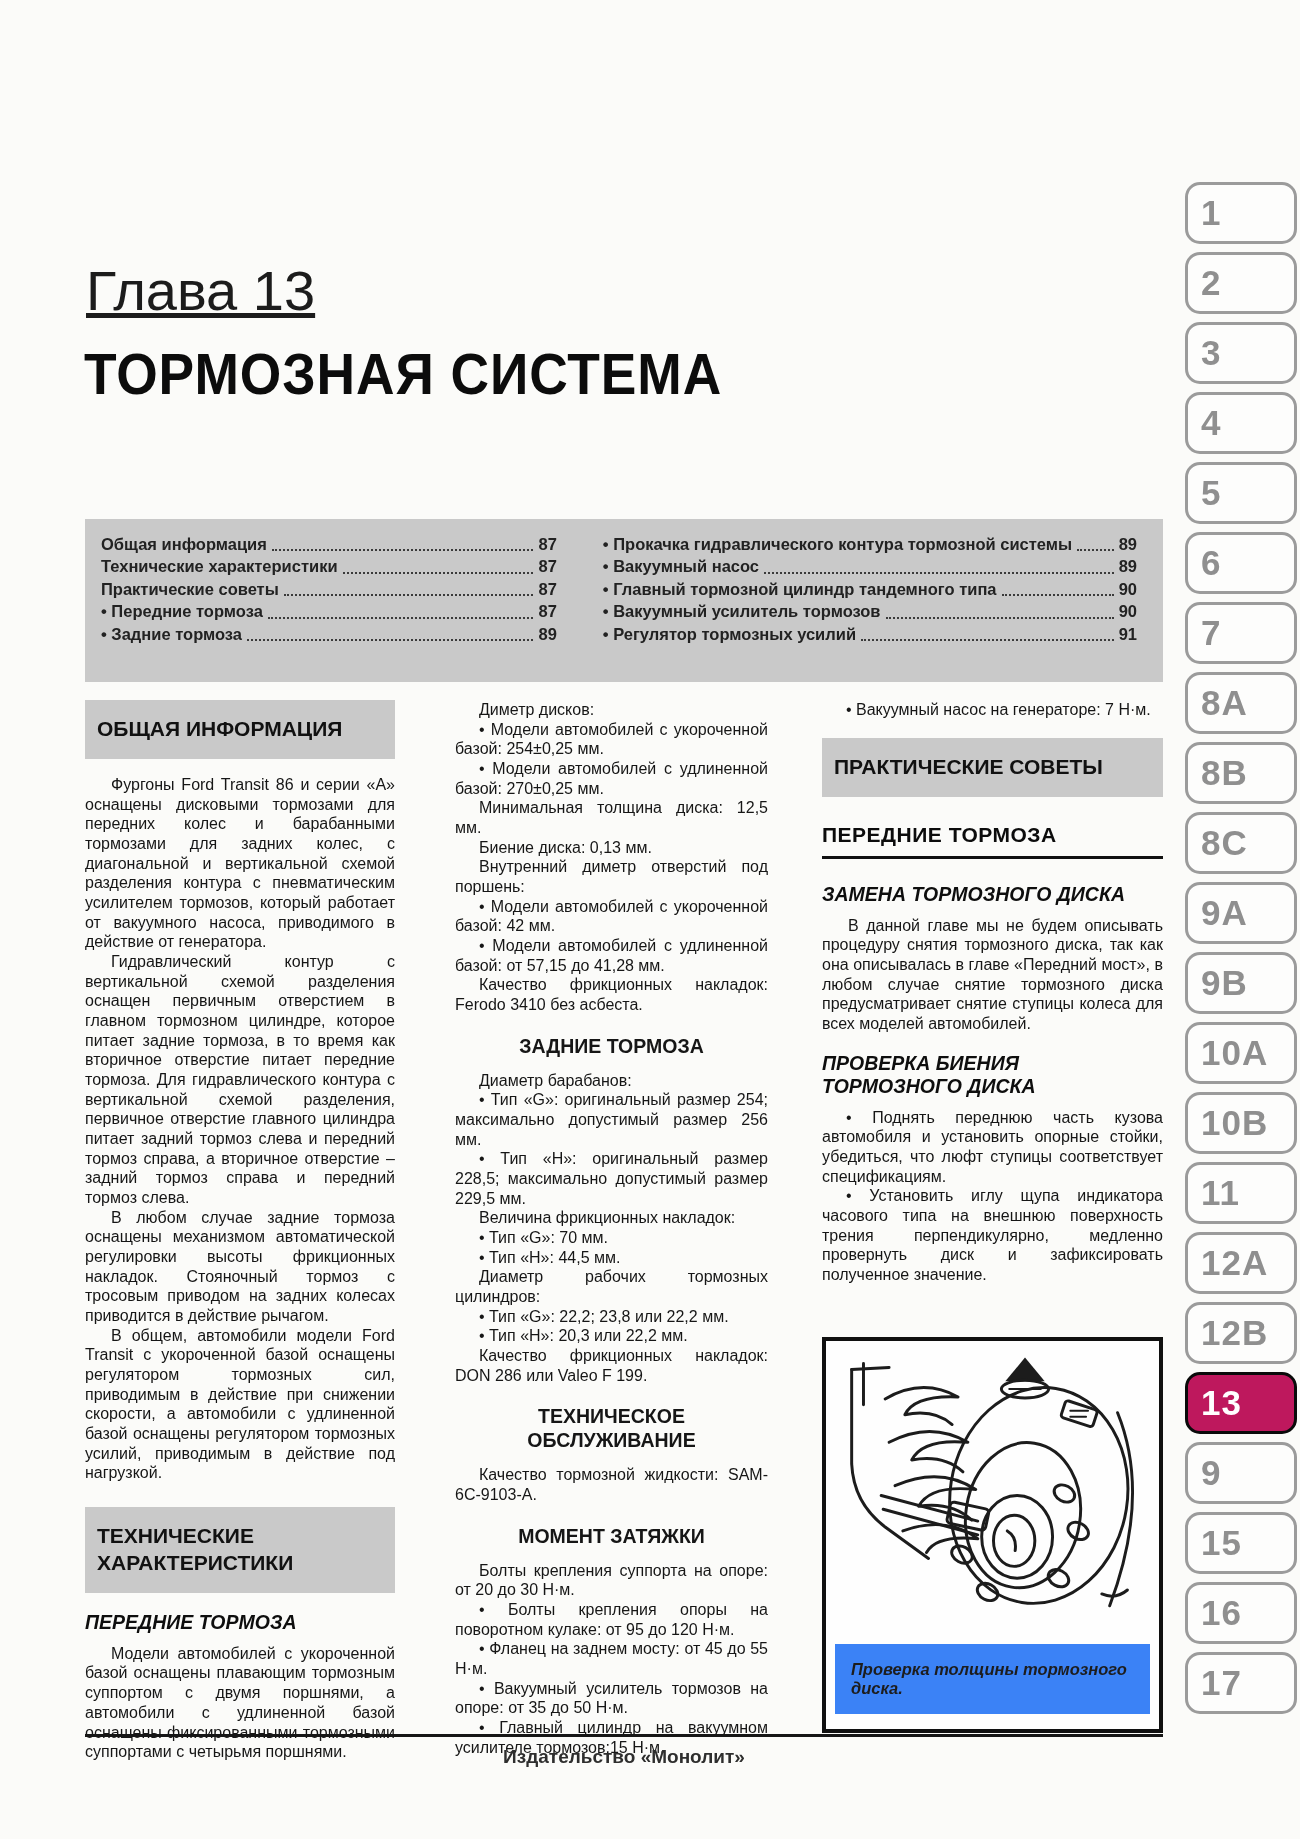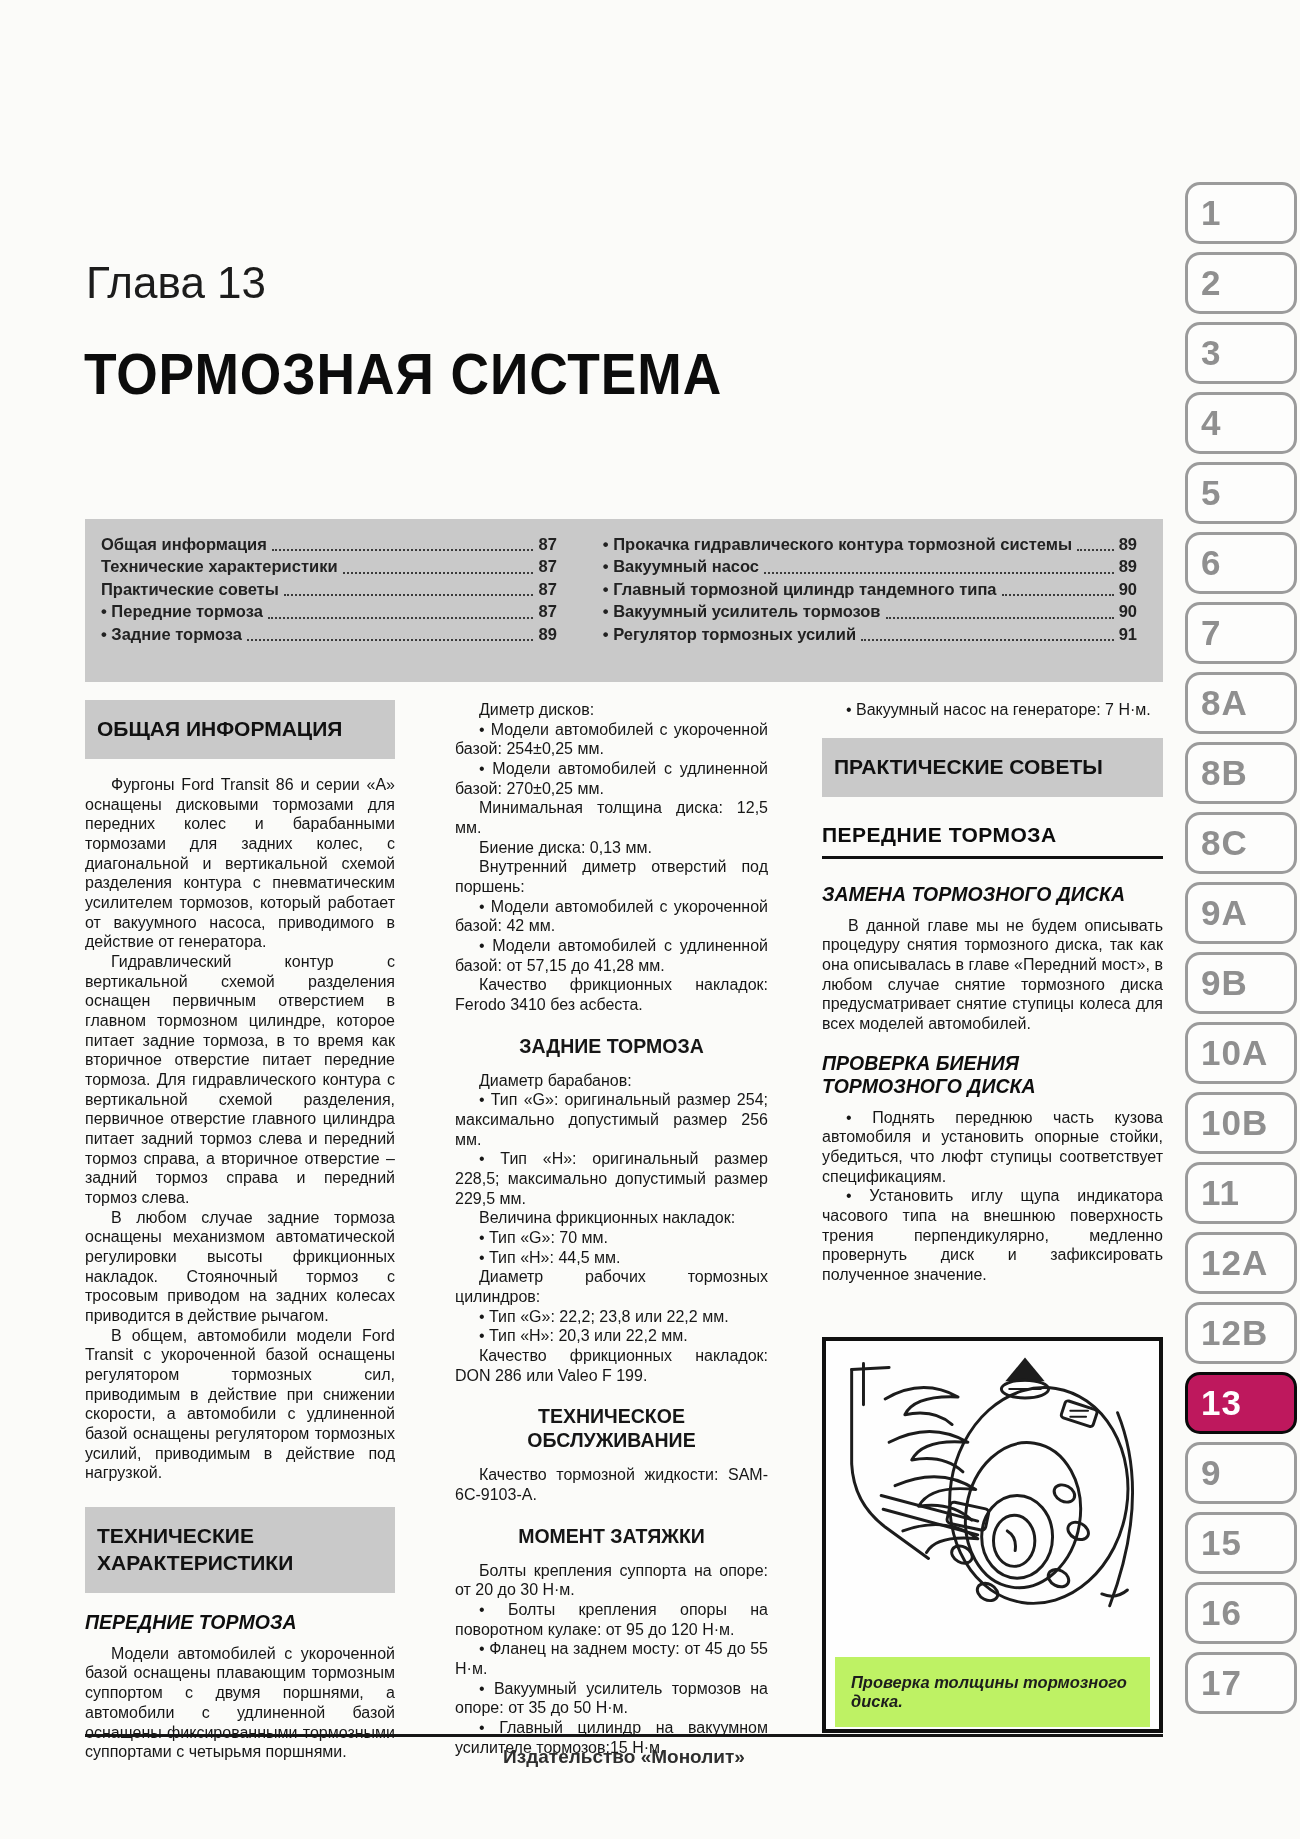--- a/index.html
+++ b/index.html
@@ -2,21 +2,21 @@
 <html lang="ru"><head>
 <meta charset="utf-8">
 <style>
   html,body{margin:0;padding:0;background:#e8e8e6;}
   #page{
     position:relative;width:1300px;height:1839px;margin:0 auto;
     background:#fbfbf9;color:#161616;overflow:hidden;
     font-family:"Liberation Sans", sans-serif;
   }
   
-  .chapter-label{position:absolute;left:86px;top:258px;font-size:44px;font-weight:400;color:#1c1c1c;}
+  .chapter-label{position:absolute;left:86px;top:258px;font-size:56px;font-weight:400;color:#1c1c1c;text-decoration:underline;}
   .page-title{
     position:absolute;left:84px;top:340px;font-size:58px;font-weight:bold;color:#0c0c0c;
     white-space:nowrap;letter-spacing:1px;transform:scaleX(.92);transform-origin:left center;
   }
   
   .toc{
     position:absolute;left:85px;top:519px;width:1078px;height:163px;background:#c9c9c9;
     box-sizing:border-box;padding:14px 26px 10px 16px;display:flex;gap:46px;
   }
   .toc-col{display:flex;flex-direction:column;justify-content:flex-start;}
@@ -44,21 +44,21 @@
     padding-bottom:9px;margin:26px 0 6px 0;letter-spacing:.5px;
   }
   
   .figure{
     position:absolute;left:0;top:637px;width:100%;height:396px;border:4px solid #101010;
     box-sizing:border-box;background:#fefefe;
   }
   .fig-canvas{position:absolute;left:4px;right:4px;top:4px;bottom:88px;}
   .fig-canvas svg{width:100%;height:100%;}
   .fig-caption{
-    position:absolute;left:9px;right:9px;bottom:2px;height:70px;background:#bef264;
+    position:absolute;left:9px;right:9px;bottom:15px;height:70px;background:#3b82f6;
     font-size:16.5px;font-weight:bold;font-style:italic;color:#1d1d1d;
     display:flex;align-items:center;padding:16px 16px;box-sizing:border-box;
   }
   
   .footer-rule{position:absolute;left:85px;top:1734px;width:1078px;height:3px;background:#161616;}
   .publisher{position:absolute;left:85px;top:1746px;width:1078px;text-align:center;font-size:19px;font-weight:bold;color:#2e2e2e;}
   
   .tabs{position:absolute;left:1185px;top:182px;display:flex;flex-direction:column;gap:8px;}
   .tab{
     width:112px;height:62px;box-sizing:border-box;border:3px solid #9b9b9b;border-radius:15px;

